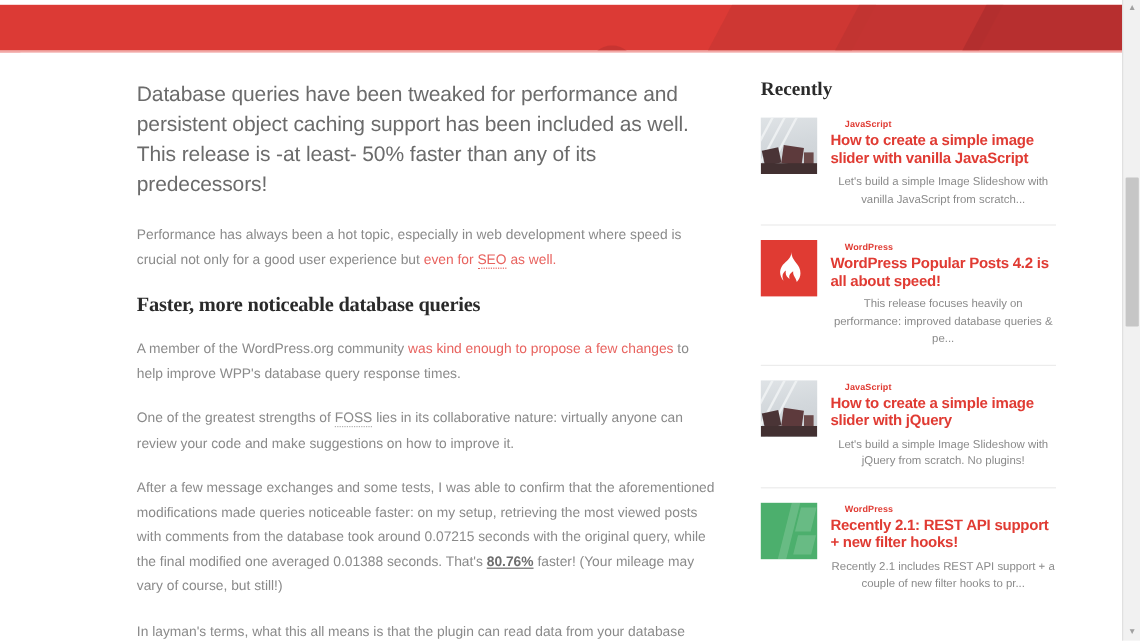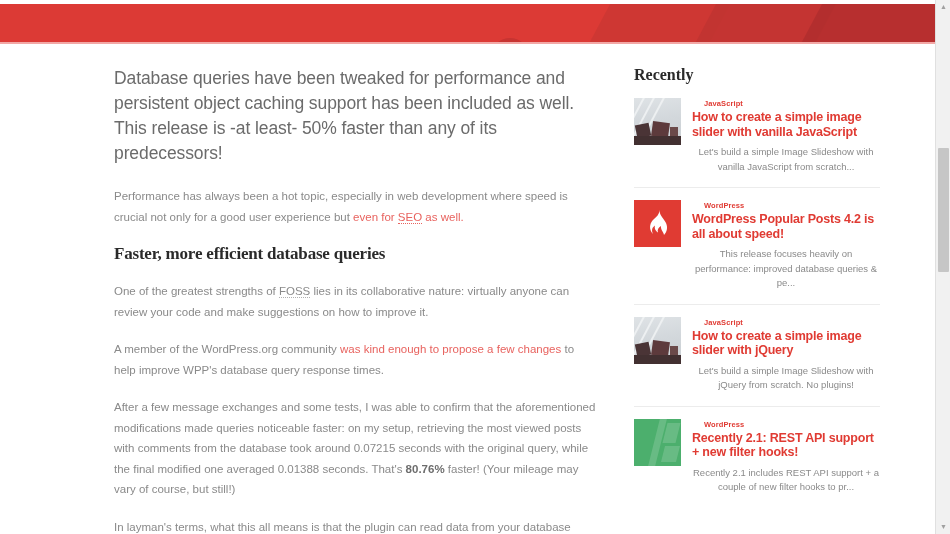--- a/index.html
+++ b/index.html
@@ -108,20 +108,21 @@
   p.body-text {
     font-size: 11.5px;
     line-height: 20.5px;
     color: #8a8a8a;
     margin: 0 0 17px 0;
   }
 
   p.body-text b {
     color: #6d6d6d;
     font-weight: bold;
+    text-decoration: underline;
   }
 
   .section-title {
     font-family: "Liberation Serif", serif;
     font-size: 17px;
     font-weight: bold;
     color: #2a2a2a;
     margin: 0 0 17px 0;
     letter-spacing: -0.2px;
   }
@@ -319,25 +320,25 @@
 <div class="header-underline"></div>
 
 <div class="page">
 
   <div class="article">
 
     <p class="lead">Database queries have been tweaked for performance and persistent object caching support has been included as well. This release is -at least- 50% faster than any of its predecessors!</p>
 
     <p class="body-text"><span>Performance has always been a hot topic, especially in web development where speed is crucial not only for a good user experience but </span><a class="link-red" href="#">even for </a><a class="abbr-dotted" href="#">SEO</a><a class="link-red" href="#"> as well.</a></p>
 
-    <h2 class="section-title">Faster, more efficient database queries</h2>
+    <h2 class="section-title">Faster, more noticeable database queries</h2>
+
+    <p class="body-text"><span>A member of the WordPress.org community </span><a class="link-red" href="#">was kind enough to propose a few changes</a><span> to help improve WPP's database query response times.</span></p>
 
     <p class="body-text"><span>One of the greatest strengths of </span><a class="abbr-gray" href="#">FOSS</a><span> lies in its collaborative nature: virtually anyone can review your code and make suggestions on how to improve it.</span></p>
-
-    <p class="body-text"><span>A member of the WordPress.org community </span><a class="link-red" href="#">was kind enough to propose a few changes</a><span> to help improve WPP's database query response times.</span></p>
 
     <p class="body-text"><span>After a few message exchanges and some tests, I was able to confirm that the aforementioned modifications made queries noticeable faster: on my setup, retrieving the most viewed posts with comments from the database took around 0.07215 seconds with the original query, while the final modified one averaged 0.01388 seconds. That's </span><b>80.76%</b><span> faster! (Your mileage may vary of course, but still!)</span></p>
 
     <p class="body-text">In layman's terms, what this all means is that the plugin can read data from your database significantly faster, using less resources. A big plus for perfomance!</p>
 
   </div>
 
   <div class="sidebar">
     <h3 class="sidebar-title">Recently</h3>
 

